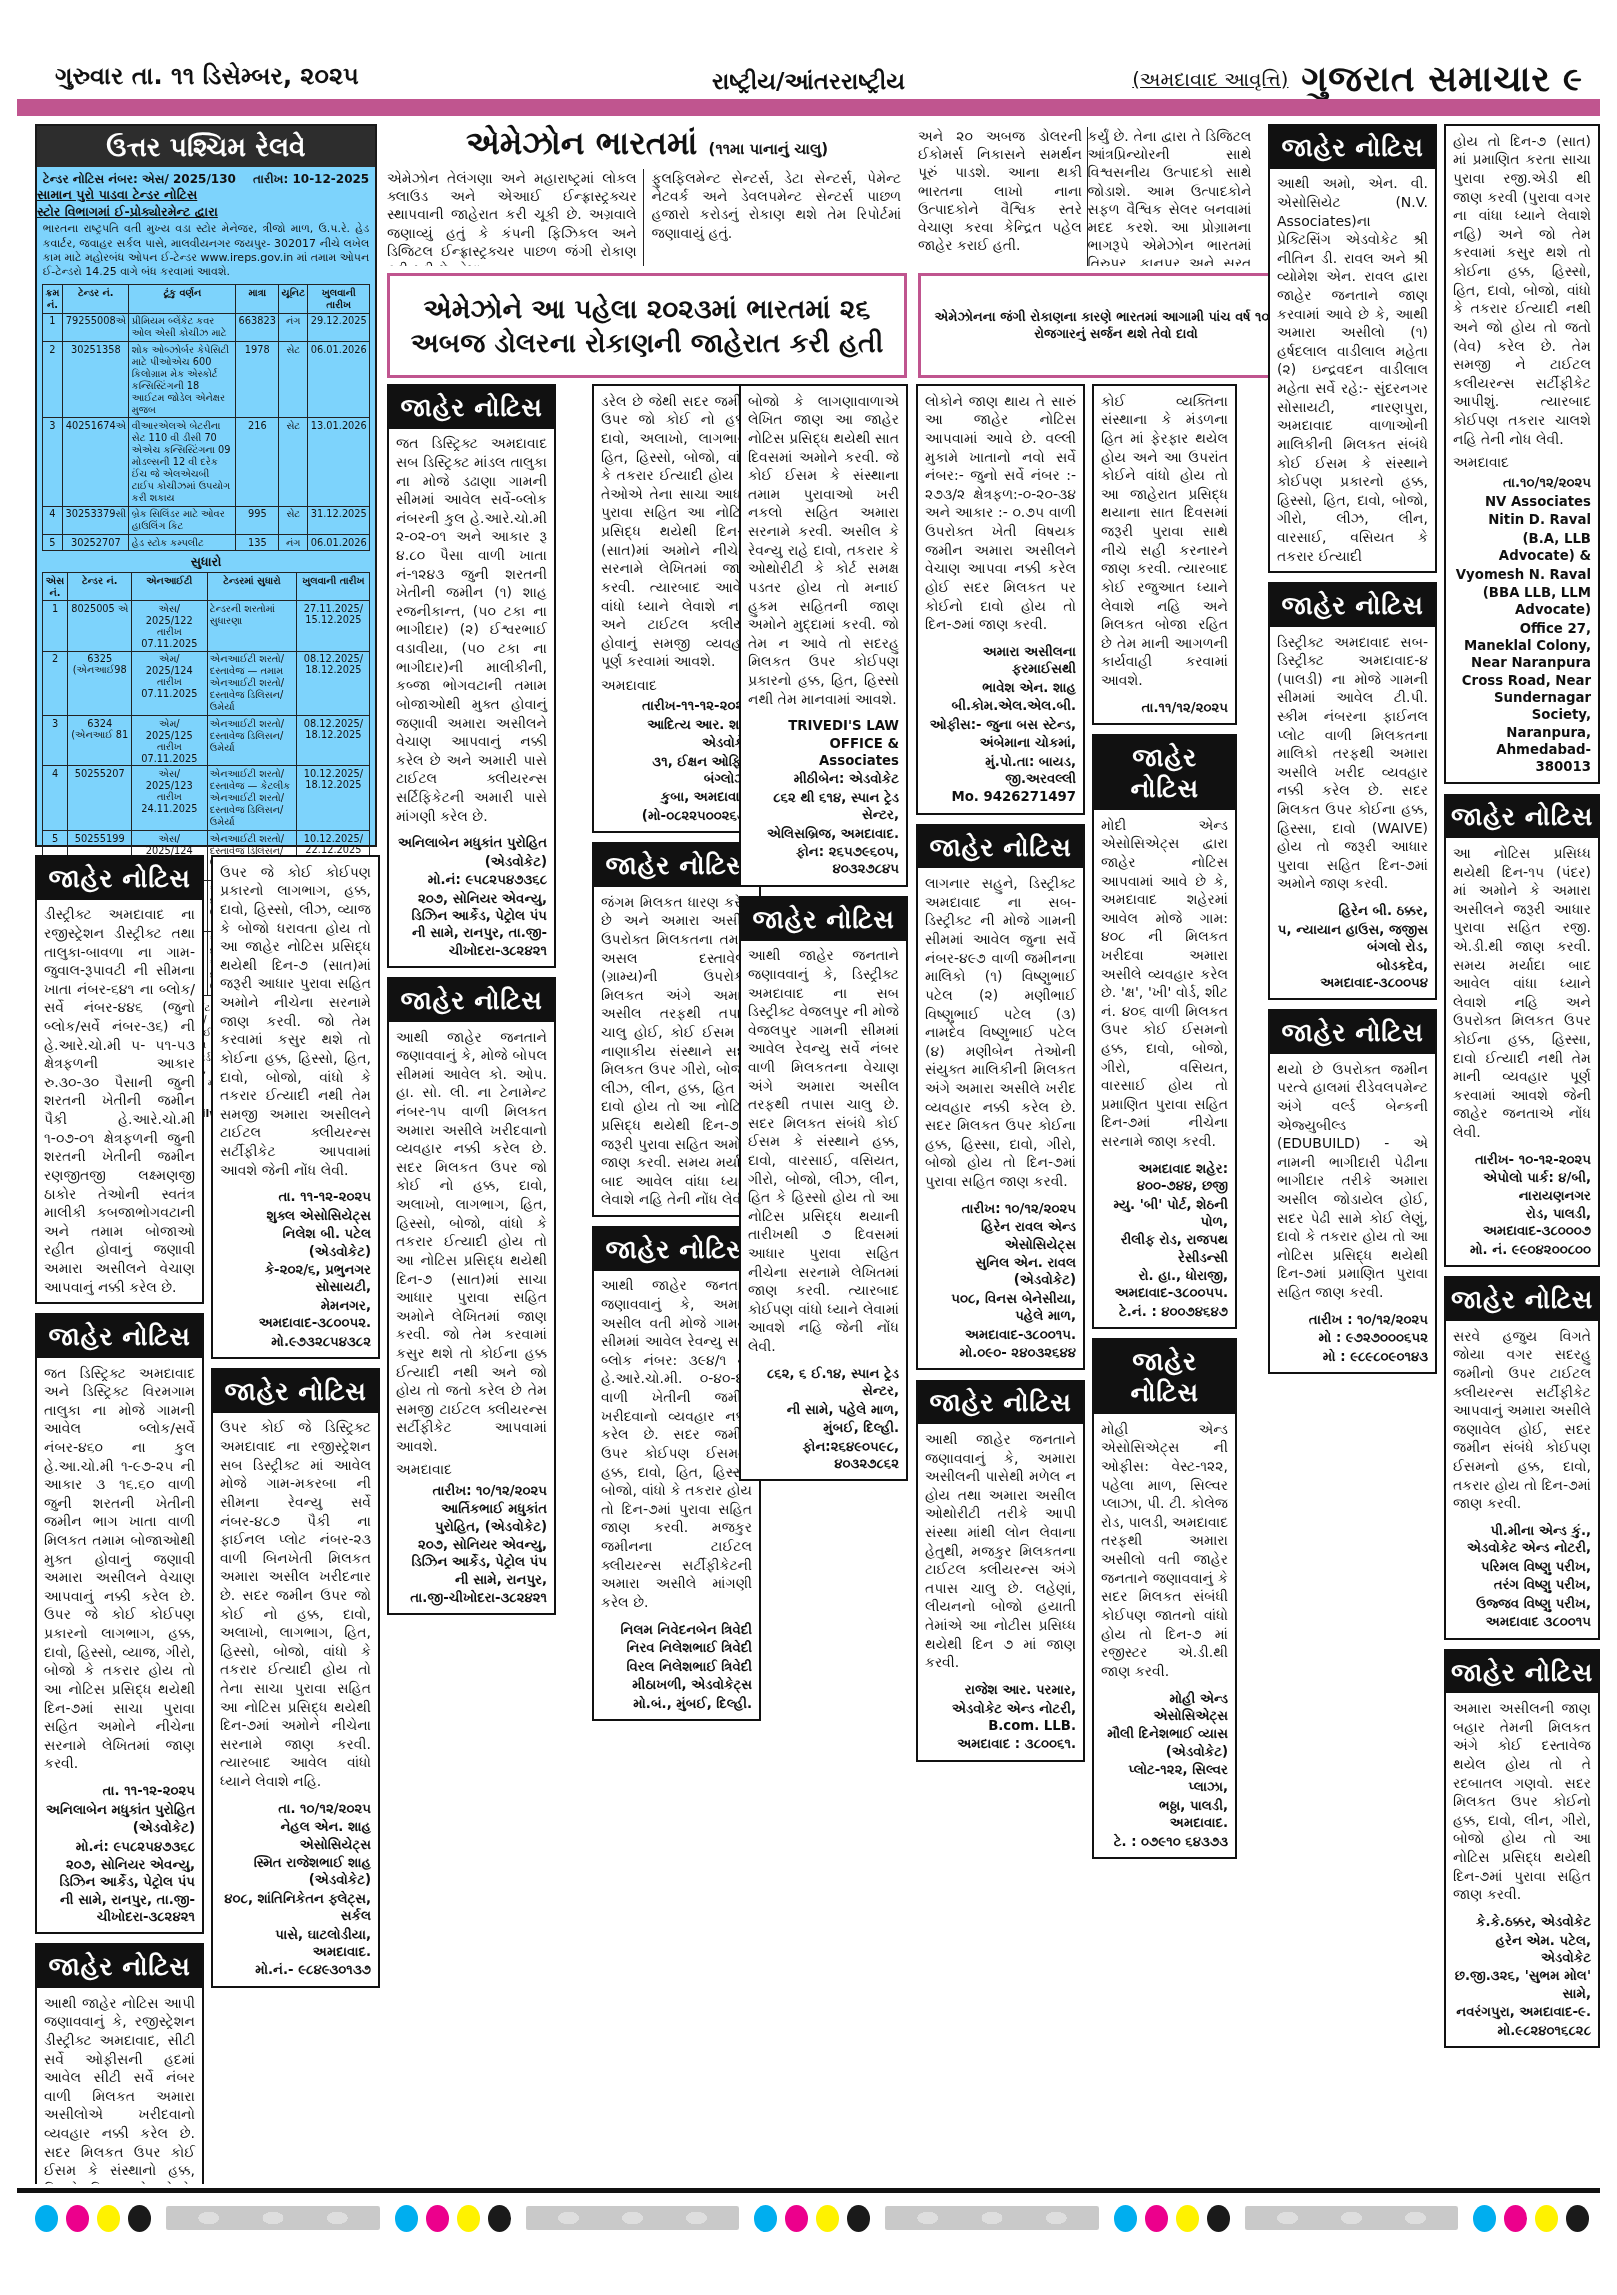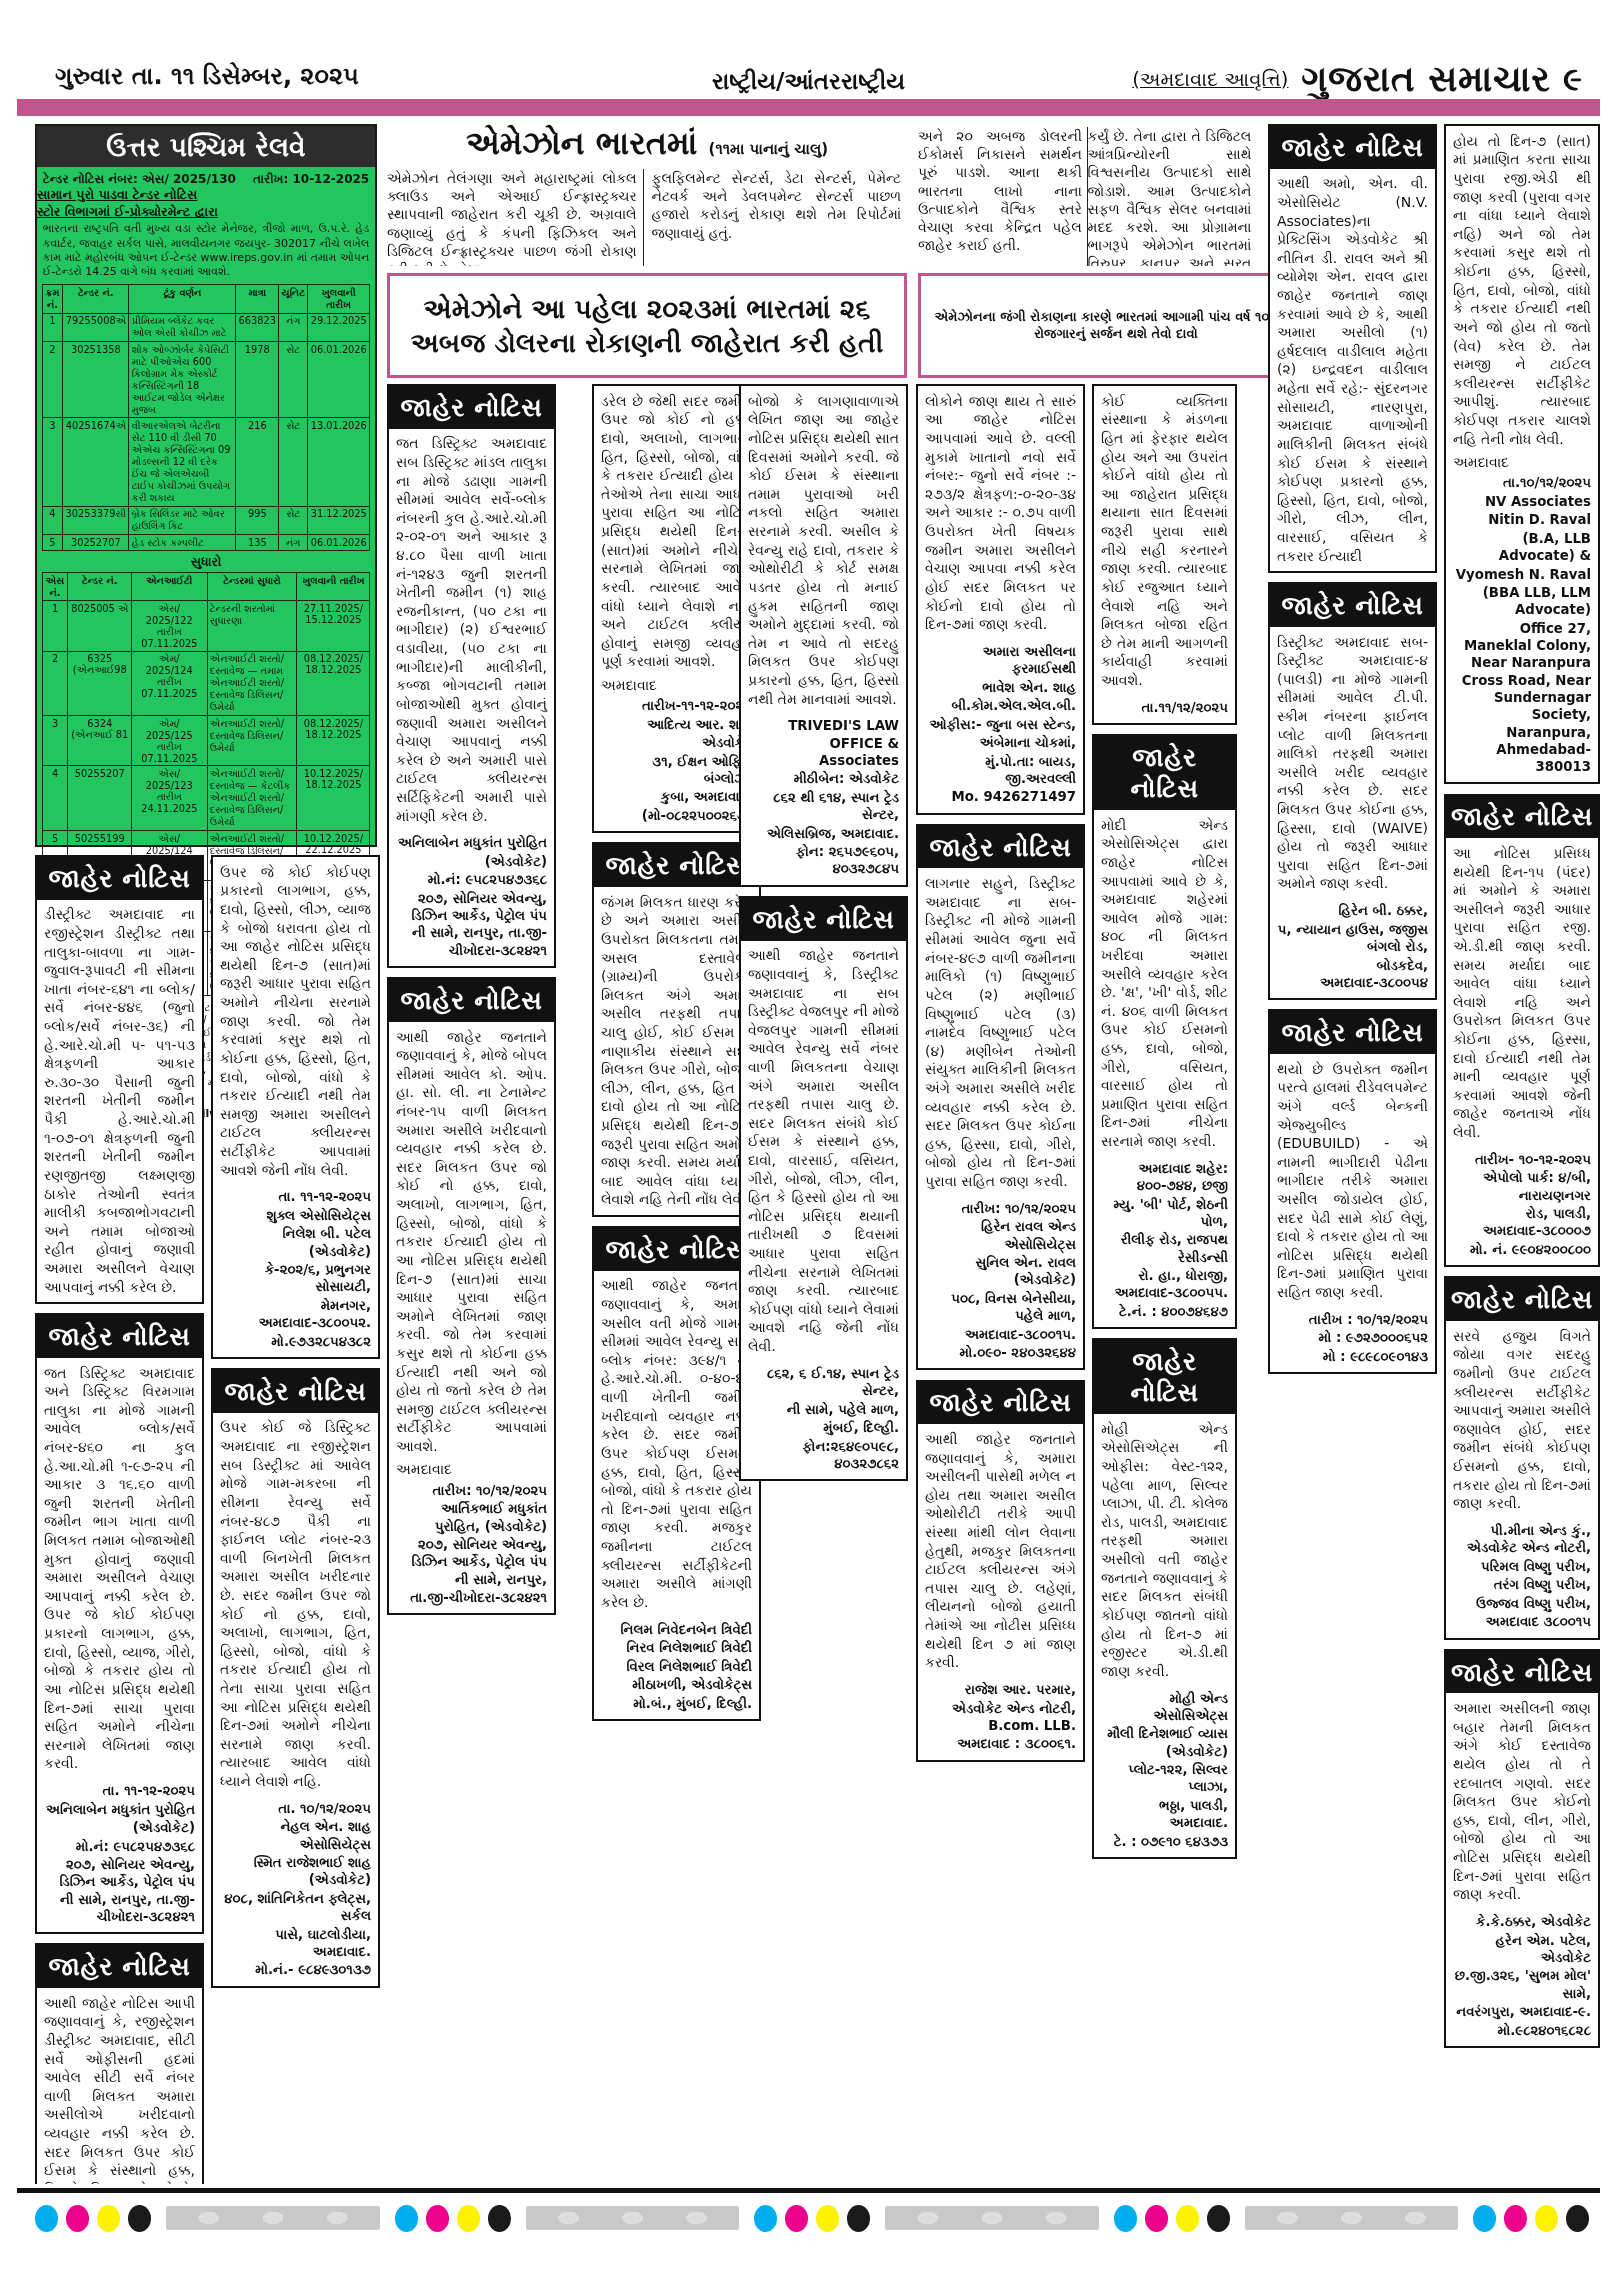--- a/index.html
+++ b/index.html
@@ -7,21 +7,21 @@
         font-family:"DejaVu Sans",sans-serif;color:#111;overflow:hidden;}
   
   .hdr-date{position:absolute;left:55px;top:62px;font-size:24px;font-weight:bold;}
   .hdr-section{position:absolute;left:0;right:0;top:68px;text-align:center;font-size:23px;font-weight:bold;}
   .hdr-right{position:absolute;right:35px;top:58px;display:flex;align-items:center;gap:12.7px;}
   .hdr-edition{font-size:19.6px;text-decoration:underline;}
   .hdr-logo{font-size:36px;font-weight:900;letter-spacing:0.6px;}
   .hdr-pageno{font-size:32px;font-weight:bold;}
   .pink-bar{position:absolute;left:17.3px;top:99px;width:1583px;height:17.3px;}
   
-  .rail{position:absolute;left:35px;top:124px;width:342px;height:723px;border:2.9px solid #1a1a1a;box-sizing:border-box;background:#22c55e;}
+  .rail{position:absolute;left:35px;top:124px;width:342px;height:723px;border:2.9px solid #1a1a1a;box-sizing:border-box;background:#7dd3fc;}
   .rail-title{background:#2d2d2d;color:#fff;text-align:center;font-size:26.6px;font-weight:800;padding:4.6px 0;}
   .rail-meta{display:flex;justify-content:space-between;font-size:12px;font-weight:bold;padding:4.6px 5.8px 0 5.8px;}
   .rail-sub{ text-align:left;font-size:12.7px;font-weight:bold;text-decoration:underline;line-height:1.35;}
   .rail-intro{font-size:11px;line-height:1.3;padding:2.3px 5.8px;text-align:justify;}
   table.rt{border-collapse:collapse;width:calc(100% - 9.2px);margin:2.3px 4.6px;font-size:9.8px;}
   table.rt th,table.rt td{border:1.2px solid #222;padding:1.7px 2.3px;vertical-align:top;text-align:center;}
   table.rt td.desc{text-align:left;}
   .rail-amend-title{text-align:center;font-size:12.7px;font-weight:bold;margin-top:1.2px;}
   .rail-foot{display:flex;gap:4.6px;padding:3.5px 4.6px 0 4.6px;}
   .rail-foot-text{font-size:9.8px;line-height:1.28;text-align:justify;flex:1;}

